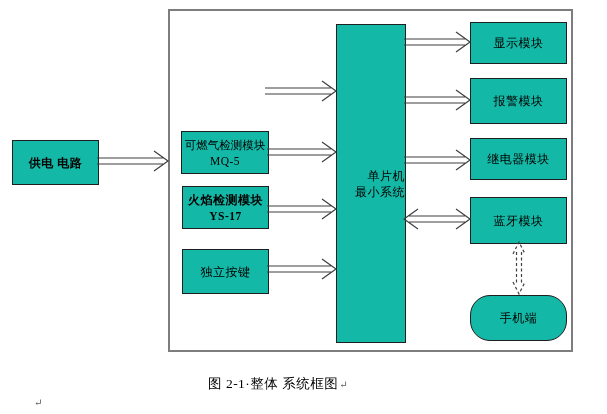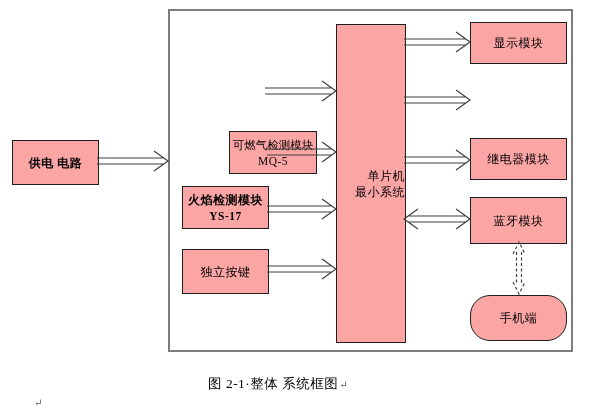--- a/index.html
+++ b/index.html
@@ -19,29 +19,29 @@
     overflow:hidden;
   }
   .outer{
     position:absolute;left:168px;top:9px;width:401px;height:339px;
     border:2px solid var(--outer-border);
     background:transparent;
   }
   .box{
     position:absolute;
     border:1.5px solid var(--box-border);
-    background:#fca5a5;
+    background:#14b8a6;
     display:flex;flex-direction:column;align-items:center;justify-content:center;
     font-size:12px;line-height:16px;white-space:nowrap;
     letter-spacing:0.5px;
   }
   .box .sub{font-size:11.5px;letter-spacing:0.5px;}
   .b-power{left:12px;top:140px;width:85px;height:43px;font-weight:bold;}
   .b-smoke{left:179px;top:70px;width:86px;height:43px;}
-  .b-gas{left:181px;top:131px;width:86px;height:41px;margin-left:48px;}
+  .b-gas{left:181px;top:131px;width:86px;height:41px;}
   .b-gas .l1{font-size:11.5px;letter-spacing:0;}
   .b-flame{left:182px;top:186px;width:85px;height:41px;font-weight:bold;}
   .b-keys{left:182px;top:249px;width:85px;height:43px;}
   .b-mcu{left:336px;top:24px;width:68px;height:317px;align-items:flex-end;}
   .b-display{left:470px;top:22px;width:95px;height:40px;}
   .b-alarm{left:470px;top:78px;width:95px;height:44px;}
   .b-relay{left:470px;top:138px;width:95px;height:40px;text-align:center;}
   .b-bt{left:470px;top:197px;width:95px;height:45px;}
   .b-phone{left:470px;top:295px;width:95px;height:44px;border-radius:20px;}
   .arrows{position:absolute;left:0;top:0;width:607px;height:414px;pointer-events:none;}
@@ -85,20 +85,23 @@
 
   <div class="box b-mcu">
     <span>单片机</span>
     <span>最小系统</span>
   </div>
 
   <div class="box b-display">
     <span>显示模块</span>
   </div>
 
+  <div class="box b-alarm">
+    <span>报警模块</span>
+  </div>
 
   <div class="box b-relay">
     <span>继电器模块</span>
   </div>
 
   <div class="box b-bt">
     <span>蓝牙模块</span>
   </div>
 
   <div class="box b-phone">

